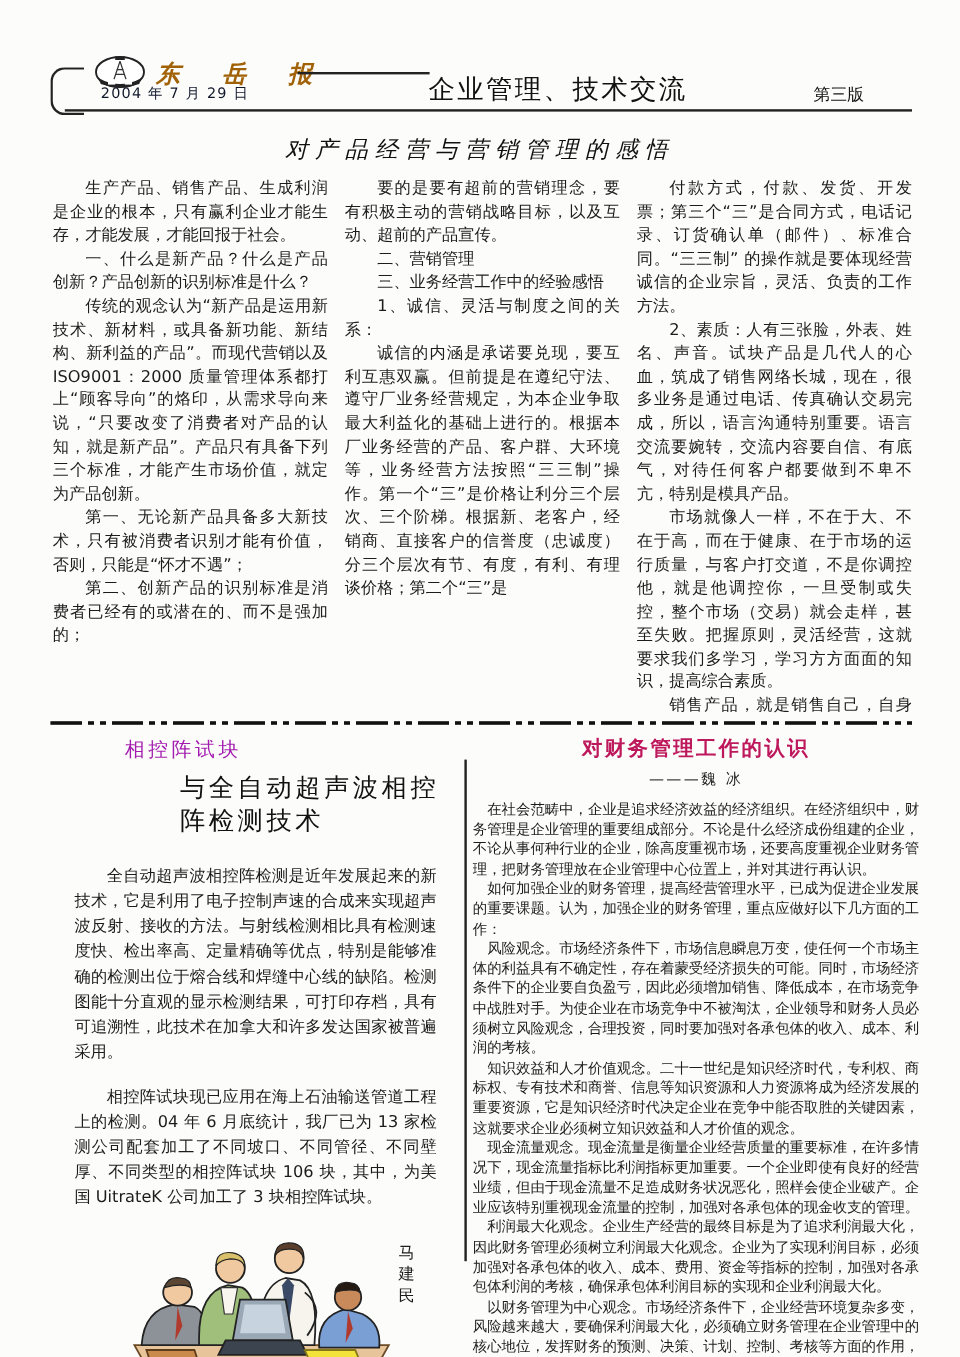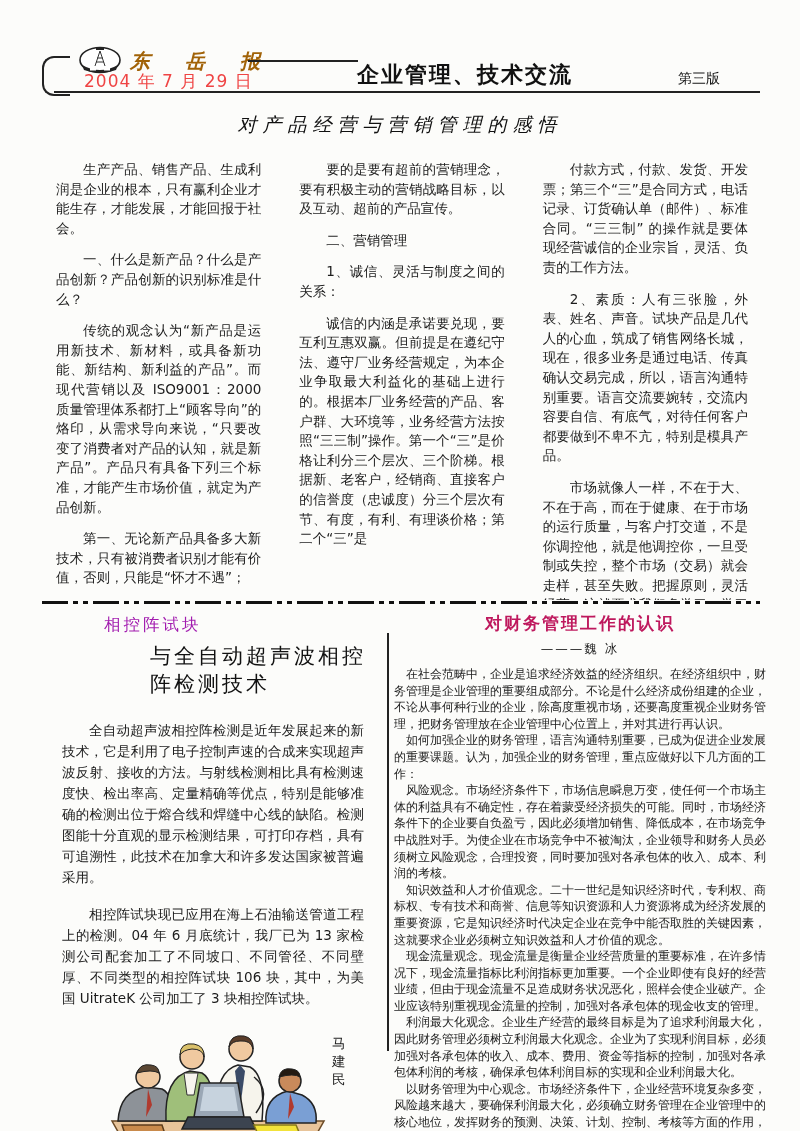--- a/index.html
+++ b/index.html
@@ -7,32 +7,32 @@
         font-family:"DejaVu Sans",sans-serif;color:#1c1c1c;overflow:hidden;}
   
   .mast-bracket{position:absolute;left:42px;top:56px;width:26px;height:36px;
         border-left:2px solid #222;border-top:2px solid #222;border-bottom:2px solid #222;
         border-top-left-radius:12px;border-bottom-left-radius:12px;}
   .mast-rule{position:absolute;left:54px;top:91px;width:706px;height:2px;background:#222;}
   .mast-logo{position:absolute;left:78px;top:46px;}
   .paper-name{position:absolute;left:130px;top:48px;font-family:"DejaVu Serif",serif;
         font-style:italic;font-weight:bold;font-size:20px;letter-spacing:14px;color:#a16207;}
   .mast-line2{position:absolute;left:248px;top:60px;width:110px;height:2px;background:#222;}
-  .mast-date{position:absolute;left:84px;top:70px;font-size:17px;letter-spacing:1px;color:#ef4444;}
+  .mast-date{position:absolute;left:84px;top:70px;font-size:12px;letter-spacing:1px;color:#0f172a;}
   .section-title{position:absolute;left:330px;top:60px;width:270px;text-align:center;
-        font-family:"DejaVu Serif",serif;font-size:22px;font-weight:700;letter-spacing:2px;color:#111;}
+        font-family:"DejaVu Serif",serif;font-size:22px;font-weight:400;letter-spacing:2px;color:#111;}
   .page-label{position:absolute;left:678px;top:70px;font-size:14px;color:#111;}
   
   .main-title{position:absolute;left:42px;top:112px;width:716px;text-align:center;
         font-family:"DejaVu Serif",serif;font-style:italic;font-weight:normal;
         font-size:19px;letter-spacing:6px;color:#101010;}
   .columns{position:absolute;left:44px;top:148px;width:716px;height:452px;
         display:flex;gap:14px;overflow:hidden;}
   .col{flex:1;font-size:13.5px;line-height:19.6px;text-align:justify;}
-  .col p{margin:12px;text-indent:2em;}
+  .col p{margin:0;text-indent:2em;}
   
   .dashdot{position:absolute;left:42px;top:601px;width:718px;height:3px;
         background:repeating-linear-gradient(90deg,#111 0 26px,transparent 26px 31px,
           #111 31px 36px,transparent 36px 41px,#111 41px 46px,transparent 46px 51px);}
   
   .left-art{position:absolute;left:46px;top:614px;width:334px;}
   .left-title1{font-family:"DejaVu Serif",serif;font-size:16.5px;letter-spacing:3px;
         margin-left:58px;color:#a21caf;}
   .left-title2{font-family:"DejaVu Serif",serif;font-size:21px;letter-spacing:3px;
         margin-left:104px;margin-top:6px;color:#111;}
@@ -78,20 +78,21 @@
     <div class="col">
         <p>生产产品、销售产品、生成利润是企业的根本，只有赢利企业才能生存，才能发展，才能回报于社会。</p>
         <p>一、什么是新产品？什么是产品创新？产品创新的识别标准是什么？</p>
         <p>传统的观念认为“新产品是运用新技术、新材料，或具备新功能、新结构、新利益的产品”。而现代营销以及 ISO9001：2000 质量管理体系都打上“顾客导向”的烙印，从需求导向来说，“只要改变了消费者对产品的认知，就是新产品”。产品只有具备下列三个标准，才能产生市场价值，就定为产品创新。</p>
         <p>第一、无论新产品具备多大新技术，只有被消费者识别才能有价值，否则，只能是“怀才不遇”；</p>
         <p>第二、创新产品的识别标准是消费者已经有的或潜在的、而不是强加的；</p>
       </div>
     <div class="col">
         <p>要的是要有超前的营销理念，要有积极主动的营销战略目标，以及互动、超前的产品宣传。</p>
         <p>二、营销管理</p>
+        <p>三、业务经营工作中的经验感悟</p>
         <p>1、诚信、灵活与制度之间的关系：</p>
         <p>诚信的内涵是承诺要兑现，要互利互惠双赢。但前提是在遵纪守法、遵守厂业务经营规定，为本企业争取最大利益化的基础上进行的。根据本厂业务经营的产品、客户群、大环境等，业务经营方法按照“三三制”操作。第一个“三”是价格让利分三个层次、三个阶梯。根据新、老客户，经销商、直接客户的信誉度（忠诚度）分三个层次有节、有度，有利、有理谈价格；第二个“三”是</p>
       </div>
     <div class="col">
         <p>付款方式，付款、发货、开发票；第三个“三”是合同方式，电话记录、订货确认单（邮件）、标准合同。“三三制” 的操作就是要体现经营诚信的企业宗旨，灵活、负责的工作方法。</p>
         <p>2、素质：人有三张脸，外表、姓名、声音。试块产品是几代人的心血，筑成了销售网络长城，现在，很多业务是通过电话、传真确认交易完成，所以，语言沟通特别重要。语言交流要婉转，交流内容要自信、有底气，对待任何客户都要做到不卑不亢，特别是模具产品。</p>
         <p>市场就像人一样，不在于大、不在于高，而在于健康、在于市场的运行质量，与客户打交道，不是你调控他，就是他调控你，一旦受制或失控，整个市场（交易）就会走样，甚至失败。把握原则，灵活经营，这就要求我们多学习，学习方方面面的知识，提高综合素质。</p>
         <p>销售产品，就是销售自己，自身的素质、形象，就是产品的形象，就是企业的信誉和形象。特别是我们产品的特殊性，我们有一大批营销员工队伍（试块、锻模、冲模、热处理等产品），只要我们的营销队伍不断加强学习、不断创新进取，就一定能形成一批高素质的营销队伍，我们的产品就一定有市场，我们的企业就一定能健康、稳步发展。</p>
       </div>
   </div>
@@ -145,21 +146,21 @@
     </div>
   </div>
 
   <div class="vrule"></div>
 
   <div class="right-art">
     <div class="right-title">对财务管理工作的认识</div>
     <div class="right-byline">———魏 冰</div>
     <div class="right-body">
         <p>在社会范畴中，企业是追求经济效益的经济组织。在经济组织中，财务管理是企业管理的重要组成部分。不论是什么经济成份组建的企业，不论从事何种行业的企业，除高度重视市场，还要高度重视企业财务管理，把财务管理放在企业管理中心位置上，并对其进行再认识。</p>
-        <p>如何加强企业的财务管理，语言沟通特别重要，已成为促进企业发展的重要课题。认为，加强企业的财务管理，重点应做好以下几方面的工作：</p>
+        <p>如何加强企业的财务管理，提高经营管理水平，已成为促进企业发展的重要课题。认为，加强企业的财务管理，重点应做好以下几方面的工作：</p>
         <p>风险观念。市场经济条件下，市场信息瞬息万变，使任何一个市场主体的利益具有不确定性，存在着蒙受经济损失的可能。同时，市场经济条件下的企业要自负盈亏，因此必须增加销售、降低成本，在市场竞争中战胜对手。为使企业在市场竞争中不被淘汰，企业领导和财务人员必须树立风险观念，合理投资，同时要加强对各承包体的收入、成本、利润的考核。</p>
         <p>知识效益和人才价值观念。二十一世纪是知识经济时代，专利权、商标权、专有技术和商誉、信息等知识资源和人力资源将成为经济发展的重要资源，它是知识经济时代决定企业在竞争中能否取胜的关键因素，这就要求企业必须树立知识效益和人才价值的观念。</p>
         <p>现金流量观念。现金流量是衡量企业经营质量的重要标准，在许多情况下，现金流量指标比利润指标更加重要。一个企业即使有良好的经营业绩，但由于现金流量不足造成财务状况恶化，照样会使企业破产。企业应该特别重视现金流量的控制，加强对各承包体的现金收支的管理。</p>
         <p>利润最大化观念。企业生产经营的最终目标是为了追求利润最大化，因此财务管理必须树立利润最大化观念。企业为了实现利润目标，必须加强对各承包体的收入、成本、费用、资金等指标的控制，加强对各承包体利润的考核，确保承包体利润目标的实现和企业利润最大化。</p>
         <p>以财务管理为中心观念。市场经济条件下，企业经营环境复杂多变，风险越来越大，要确保利润最大化，必须确立财务管理在企业管理中的核心地位，发挥财务的预测、决策、计划、控制、考核等方面的作用，这也是由财务管理工作的性质和特点所决定的。企业以财务管理为核心，控制了资金、成本、利润，等于抓住了企业生产经营的各个方面。</p>
       </div>
   </div>
 
 </div>
 

